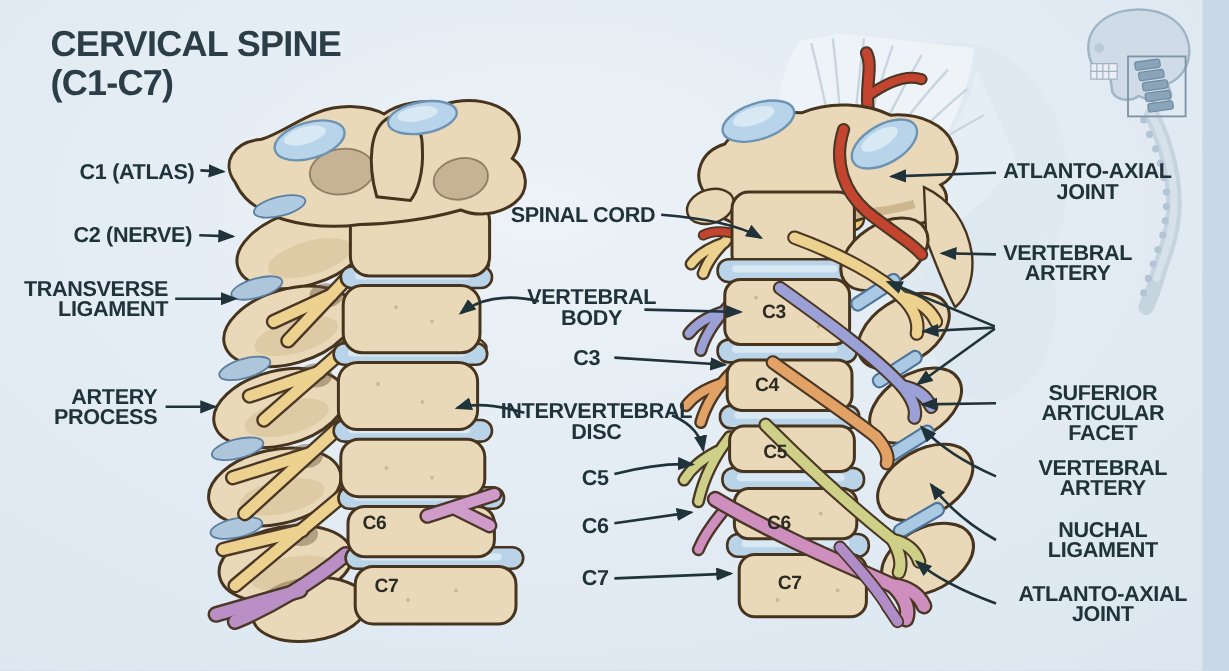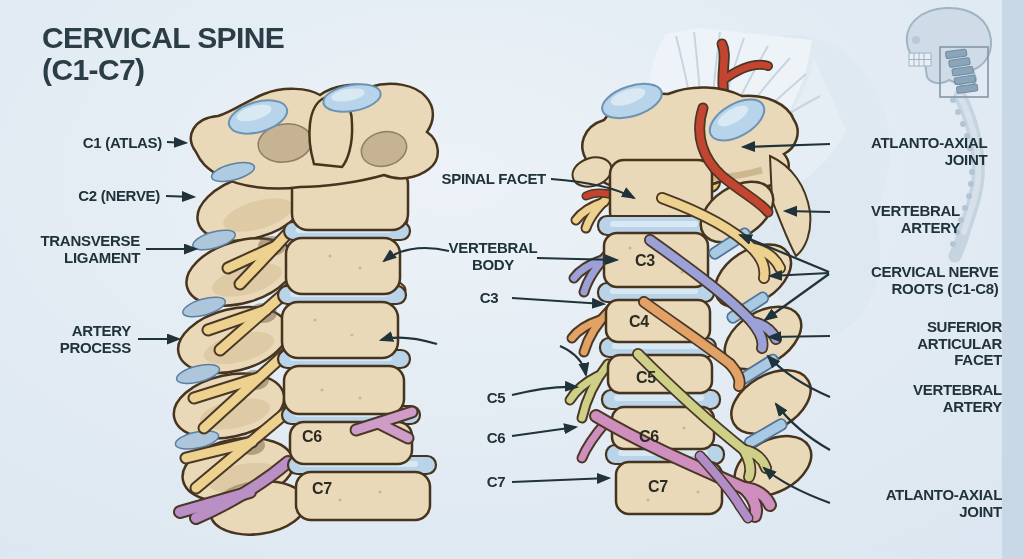--- a/index.html
+++ b/index.html
@@ -7,26 +7,26 @@
     position:relative;width:1002px;height:559px;overflow:hidden;
     background:radial-gradient(120% 130% at 45% 32%, #ecf2f7 0%, #e2ebf3 40%, #d4e2ee 100%);
     font-family:Liberation Sans, sans-serif;
   }
   .title{
     position:absolute;left:42px;top:22px;
     font-size:30px;font-weight:bold;line-height:32px;letter-spacing:-0.6px;
     color:#2b3d46;white-space:pre-line;
   }
   .lbl{
-    position:absolute;color:#20323a;font-weight:bold;font-size:15px;
+    position:absolute;color:#20323a;font-weight:bold;font-size:18px;
     line-height:16.5px;letter-spacing:-0.3px;white-space:pre-line;
   }
   .lbl.r{text-align:right;transform:translate(-100%,-50%);}
   .lbl.c{text-align:center;transform:translate(-50%,-50%);}
-  .lbl.l{text-align:right;transform:translate(0,-50%);margin-left:35px;}
+  .lbl.l{text-align:center;transform:translate(0,-50%);}
   .bone-lbl{
     position:absolute;transform:translate(-50%,-50%);
     color:#2b2b24;font-weight:bold;font-size:16px;letter-spacing:-0.3px;
   }
   svg{position:absolute;left:0;top:0;}
 </style>
 </head>
 <body>
 
 <div class="stage">
@@ -400,37 +400,38 @@
 <div class="title">CERVICAL SPINE
 (C1-C7)</div>
 
 <div class="lbl r" style="left:162px;top:143px">C1 (ATLAS)</div>
 <div class="lbl r" style="left:160px;top:196px">C2 (NERVE)</div>
 <div class="lbl r" style="left:140px;top:249px">TRANSVERSE
 LIGAMENT</div>
 <div class="lbl r" style="left:131px;top:339px">ARTERY
 PROCESS</div>
 
-<div class="lbl r" style="left:546px;top:179px">SPINAL FACET</div>
+<div class="lbl r" style="left:546px;top:179px">SPINAL CORD</div>
 <div class="lbl c" style="left:493px;top:256px">VERTEBRAL
 BODY</div>
 <div class="lbl c" style="left:489px;top:298px">C3</div>
+<div class="lbl c" style="left:497px;top:351px">INTERVERTEBRAL
+DISC</div>
 <div class="lbl c" style="left:496px;top:398px">C5</div>
 <div class="lbl c" style="left:496px;top:438px">C6</div>
 <div class="lbl c" style="left:496px;top:482px">C7</div>
 
 <div class="lbl l" style="left:836px;top:151px">ATLANTO-AXIAL
 JOINT</div>
 <div class="lbl l" style="left:836px;top:219px">VERTEBRAL
 ARTERY</div>
-<div class="lbl l" style="left:836px;top:280px">CERVICAL NERVE
-ROOTS (C1-C8)</div>
 <div class="lbl l" style="left:836px;top:344px">SUFERIOR ARTICULAR
 FACET</div>
 <div class="lbl l" style="left:836px;top:398px">VERTEBRAL ARTERY</div>
+<div class="lbl l" style="left:836px;top:450px">NUCHAL LIGAMENT</div>
 <div class="lbl l" style="left:836px;top:503px">ATLANTO-AXIAL JOINT</div>
 
 <div class="bone-lbl" style="left:312px;top:437px">C6</div>
 <div class="bone-lbl" style="left:322px;top:489px">C7</div>
 <div class="bone-lbl" style="left:645px;top:261px">C3</div>
 <div class="bone-lbl" style="left:639px;top:322px">C4</div>
 <div class="bone-lbl" style="left:646px;top:378px">C5</div>
 <div class="bone-lbl" style="left:649px;top:437px">C6</div>
 <div class="bone-lbl" style="left:658px;top:487px">C7</div>
 

